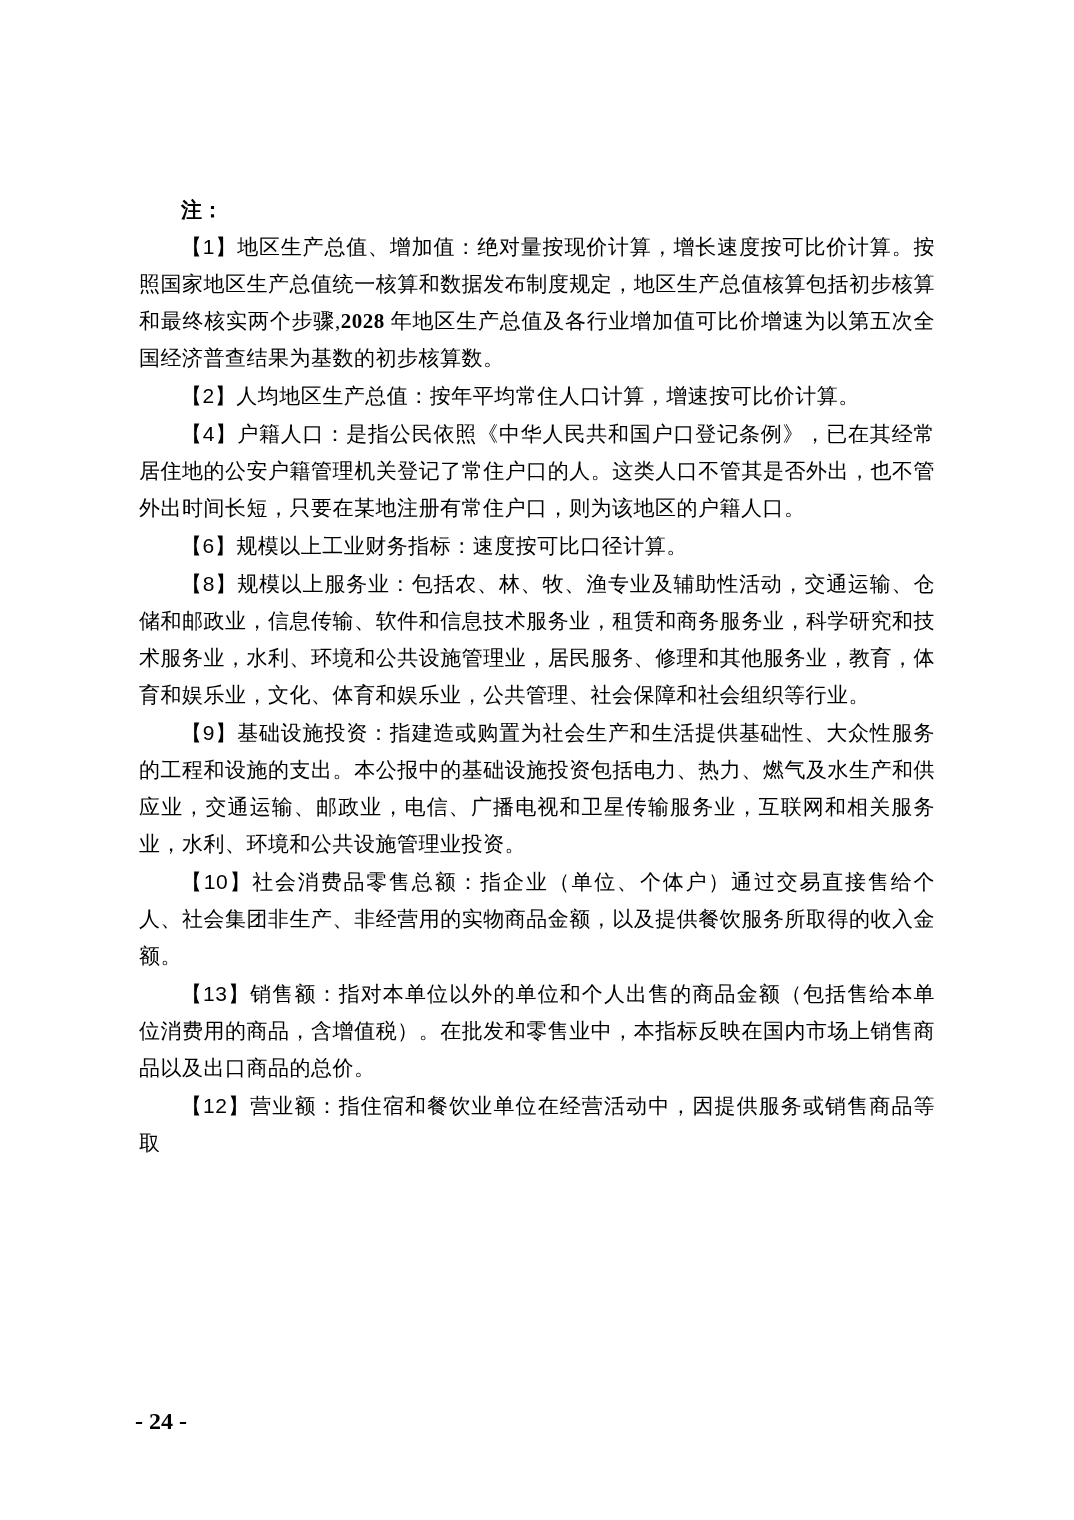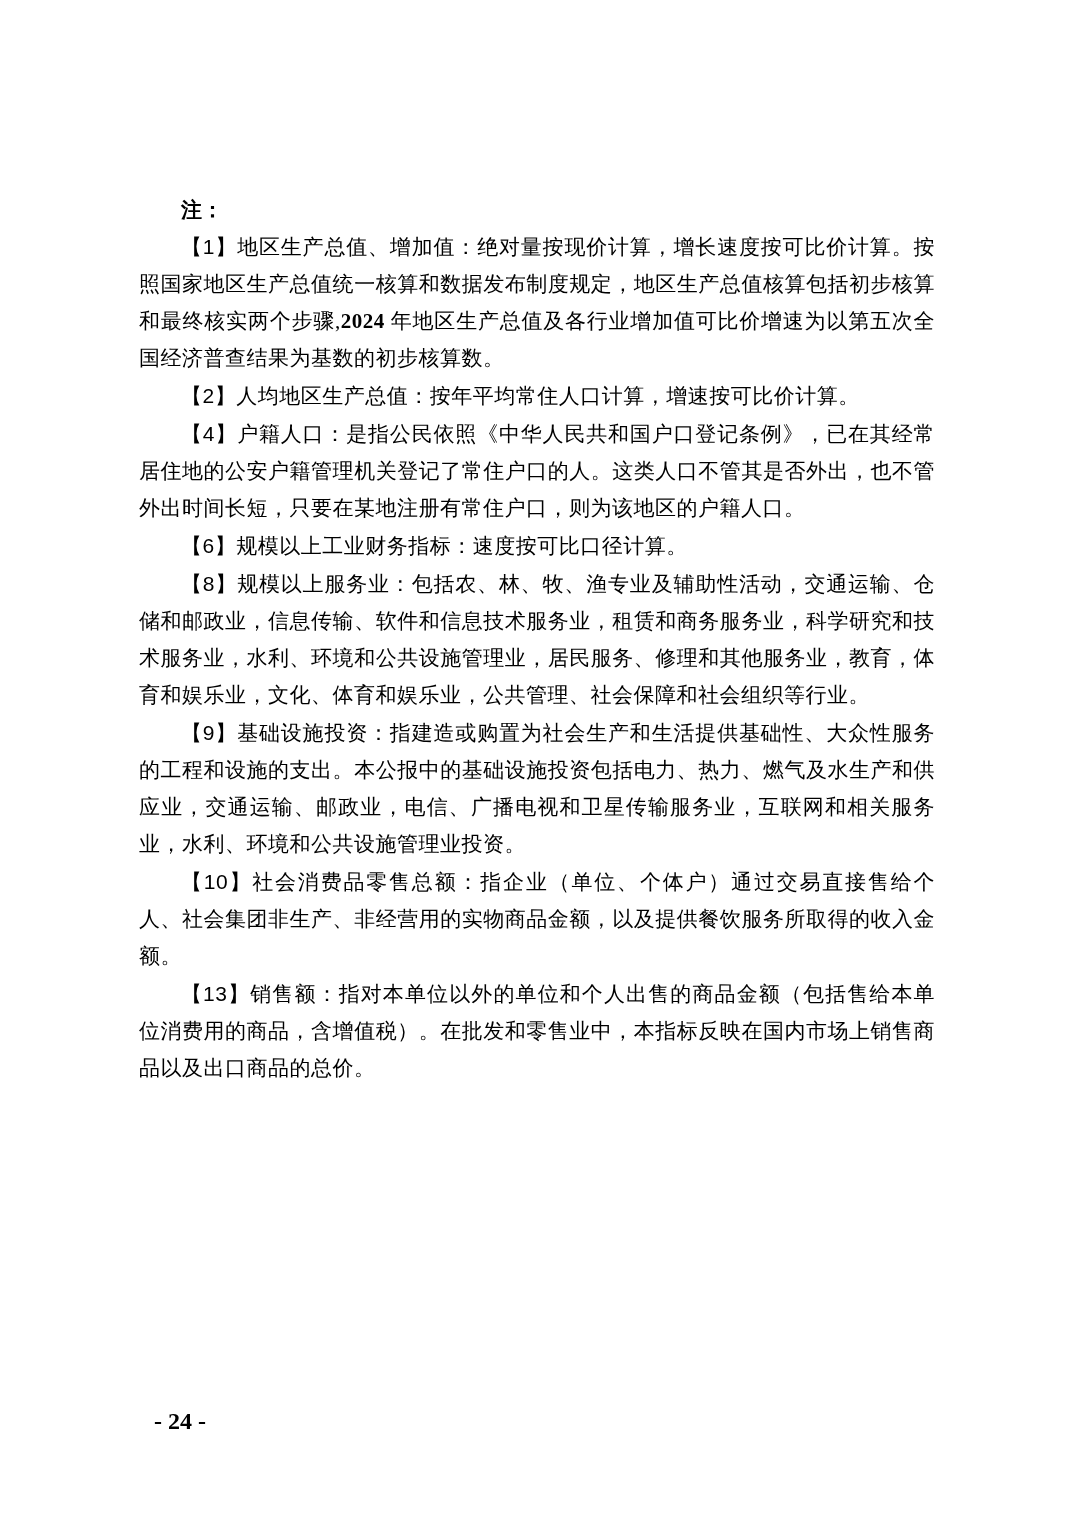--- a/index.html
+++ b/index.html
@@ -36,38 +36,39 @@
     letter-spacing:0.5px;
   }
   .note-label {
     font-weight:normal;
     font-family:"Liberation Sans","DejaVu Sans",sans-serif;
   }
   .seg { font-weight:normal; }
   .seg.bold { font-weight:bold; }
   .footer {
     position:absolute;
-    left:154px;
+    left:135px;
     top:1408px;
     font-size:24px;
     font-weight:bold;
     font-family:"Liberation Serif","DejaVu Serif",serif;
   }
 </style>
 </head>
 <body>
 
 <div class="page">
   <div class="content">
     <p class="doc-heading">注：</p>
     <div>
-        <p class="note"><span class="note-label">【1】地区生产总值、增加值：</span><span class="seg">绝对量按现价计算，增长速度按可比价计算。按照国家地区生产总值统一核算和数据发布制度规定，地区生产总值核算包括初步核算和最终核实两个步骤,</span><span class="seg bold">2024</span><span class="seg"> 年地区生产总值及各行业增加值可比价增速为以第五次全国经济普查结果为基数的初步核算数。</span></p>
+        <p class="note"><span class="note-label">【1】地区生产总值、增加值：</span><span class="seg">绝对量按现价计算，增长速度按可比价计算。按照国家地区生产总值统一核算和数据发布制度规定，地区生产总值核算包括初步核算和最终核实两个步骤,</span><span class="seg bold">2028</span><span class="seg"> 年地区生产总值及各行业增加值可比价增速为以第五次全国经济普查结果为基数的初步核算数。</span></p>
         <p class="note"><span class="note-label">【2】人均地区生产总值：</span><span class="seg">按年平均常住人口计算，增速按可比价计算。</span></p>
         <p class="note"><span class="note-label">【4】户籍人口：</span><span class="seg">是指公民依照《中华人民共和国户口登记条例》，已在其经常居住地的公安户籍管理机关登记了常住户口的人。这类人口不管其是否外出，也不管外出时间长短，只要在某地注册有常住户口，则为该地区的户籍人口。</span></p>
         <p class="note"><span class="note-label">【6】规模以上工业财务指标：</span><span class="seg">速度按可比口径计算。</span></p>
         <p class="note"><span class="note-label">【8】规模以上服务业：</span><span class="seg">包括农、林、牧、渔专业及辅助性活动，交通运输、仓储和邮政业，信息传输、软件和信息技术服务业，租赁和商务服务业，科学研究和技术服务业，水利、环境和公共设施管理业，居民服务、修理和其他服务业，教育，体育和娱乐业，文化、体育和娱乐业，公共管理、社会保障和社会组织等行业。</span></p>
         <p class="note"><span class="note-label">【9】基础设施投资：</span><span class="seg">指建造或购置为社会生产和生活提供基础性、大众性服务的工程和设施的支出。本公报中的基础设施投资包括电力、热力、燃气及水生产和供应业，交通运输、邮政业，电信、广播电视和卫星传输服务业，互联网和相关服务业，水利、环境和公共设施管理业投资。</span></p>
         <p class="note"><span class="note-label">【10】社会消费品零售总额：</span><span class="seg">指企业（单位、个体户）通过交易直接售给个人、社会集团非生产、非经营用的实物商品金额，以及提供餐饮服务所取得的收入金额。</span></p>
         <p class="note"><span class="note-label">【13】销售额：</span><span class="seg">指对本单位以外的单位和个人出售的商品金额（包括售给本单位消费用的商品，含增值税）。在批发和零售业中，本指标反映在国内市场上销售商品以及出口商品的总价。</span></p>
+        <p class="note"><span class="note-label">【12】营业额：</span><span class="seg">指住宿和餐饮业单位在经营活动中，因提供服务或销售商品等取</span></p>
       </div>
   </div>
   <div class="footer">- 24 -</div>
 </div>
 
 </body></html>

